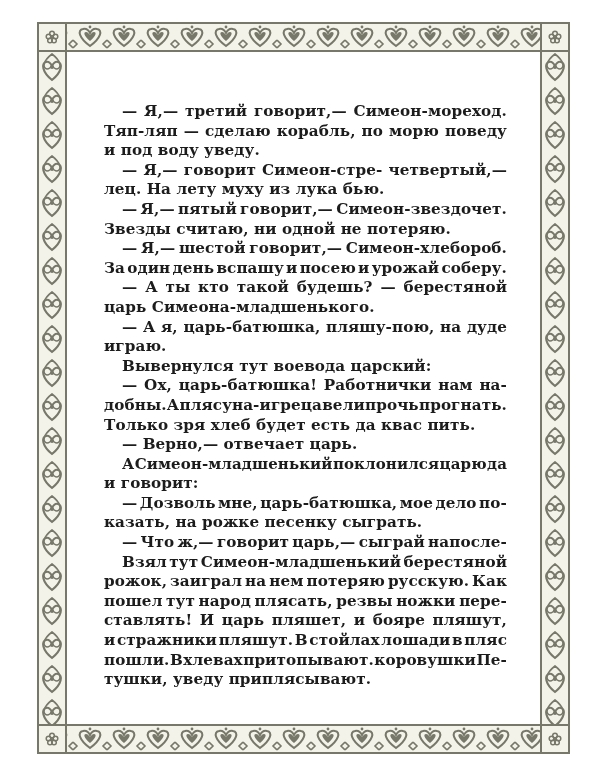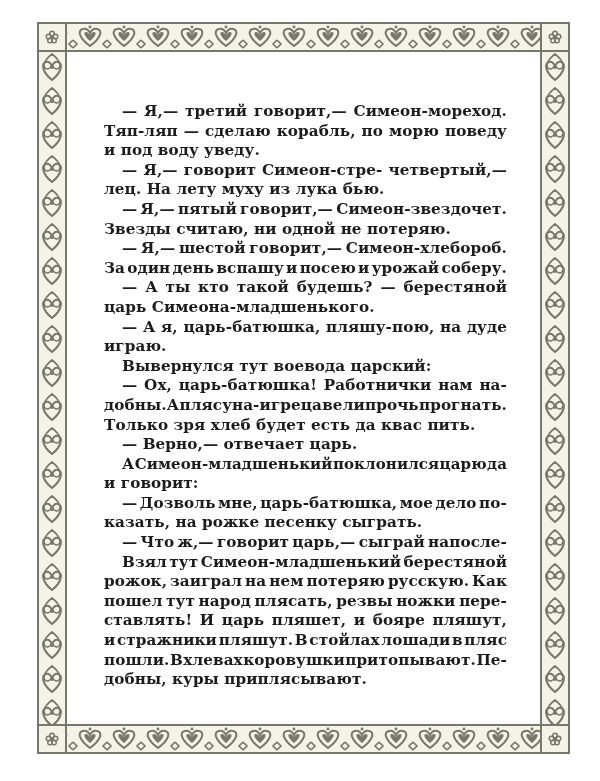--- a/index.html
+++ b/index.html
@@ -283,18 +283,18 @@
       <span class="w">В</span>
       <span class="w">стойлах</span>
       <span class="w">лошади</span>
       <span class="w">в</span>
       <span class="w">пляс</span>
     </div>
     <div class="line">
       <span class="w">пошли.</span>
       <span class="w">В</span>
       <span class="w">хлевах</span>
+      <span class="w">притопывают.</span>
       <span class="w">коровушки</span>
-      <span class="w">притопывают.</span>
       <span class="w">Пе-</span>
     </div>
-    <div class="line last">добны, куры приплясывают.</div>
+    <div class="line last">тушки, уведу приплясывают.</div>
   </div>
 
 </body></html>

